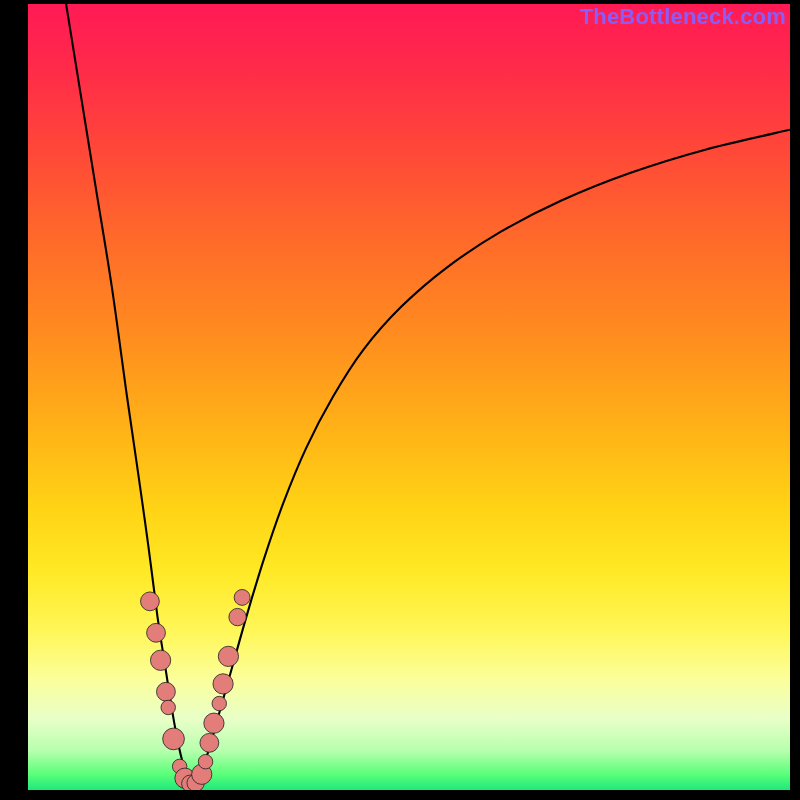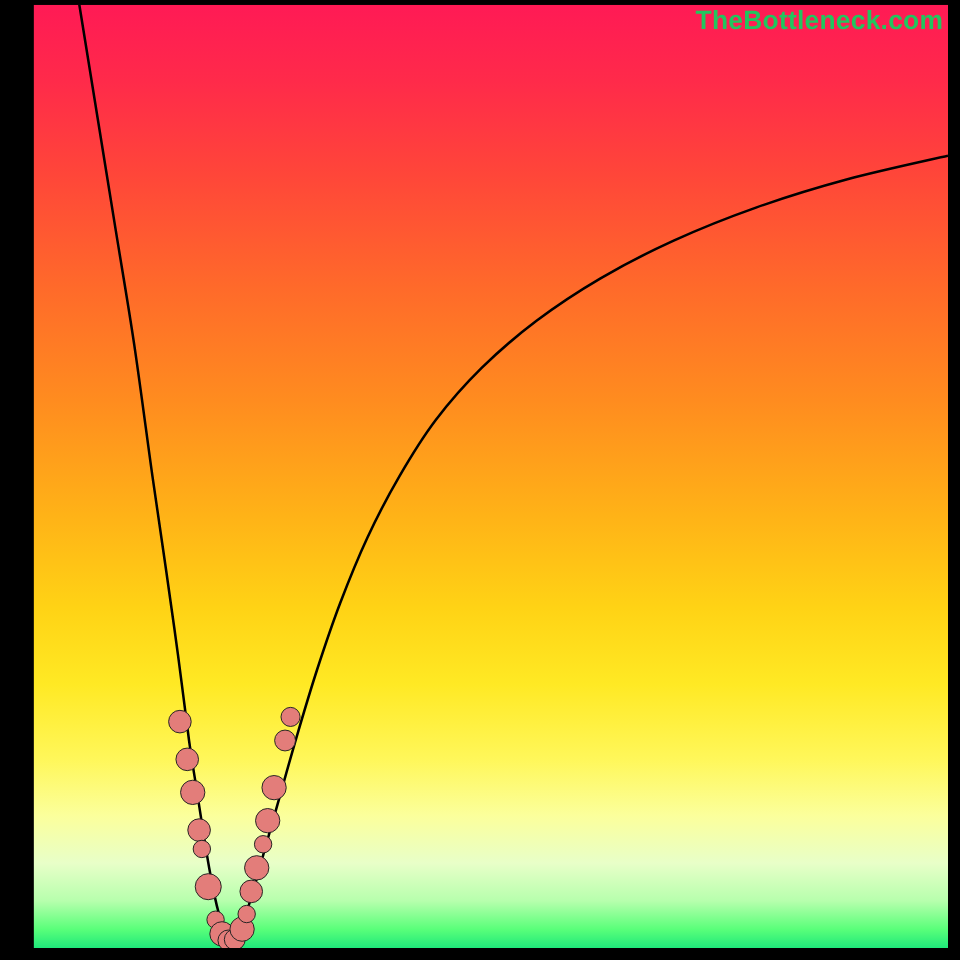--- a/index.html
+++ b/index.html
@@ -50,21 +50,21 @@
     width: 100%;
     height: 100%;
   }
   .watermark {
     position: absolute;
     top: 4px;
     right: 14px;
     font-family: Arial, Helvetica, sans-serif;
     font-size: 22px;
     font-weight: 600;
-    color: #22c55e;
+    color: #8b5cf6;
     letter-spacing: 0.2px;
     user-select: none;
   }
 </style>
 </head>
 <body>
 
 <div class="frame">
   <div class="plot-area">
     <div class="gradient"></div>

